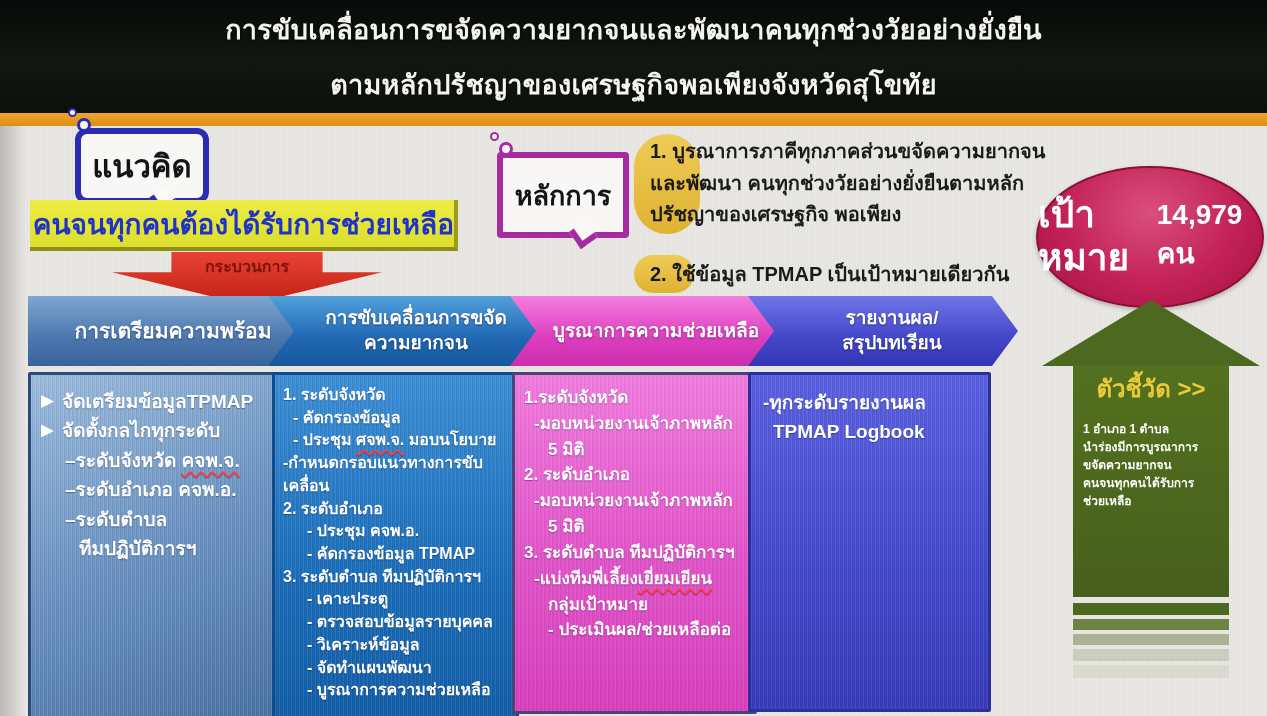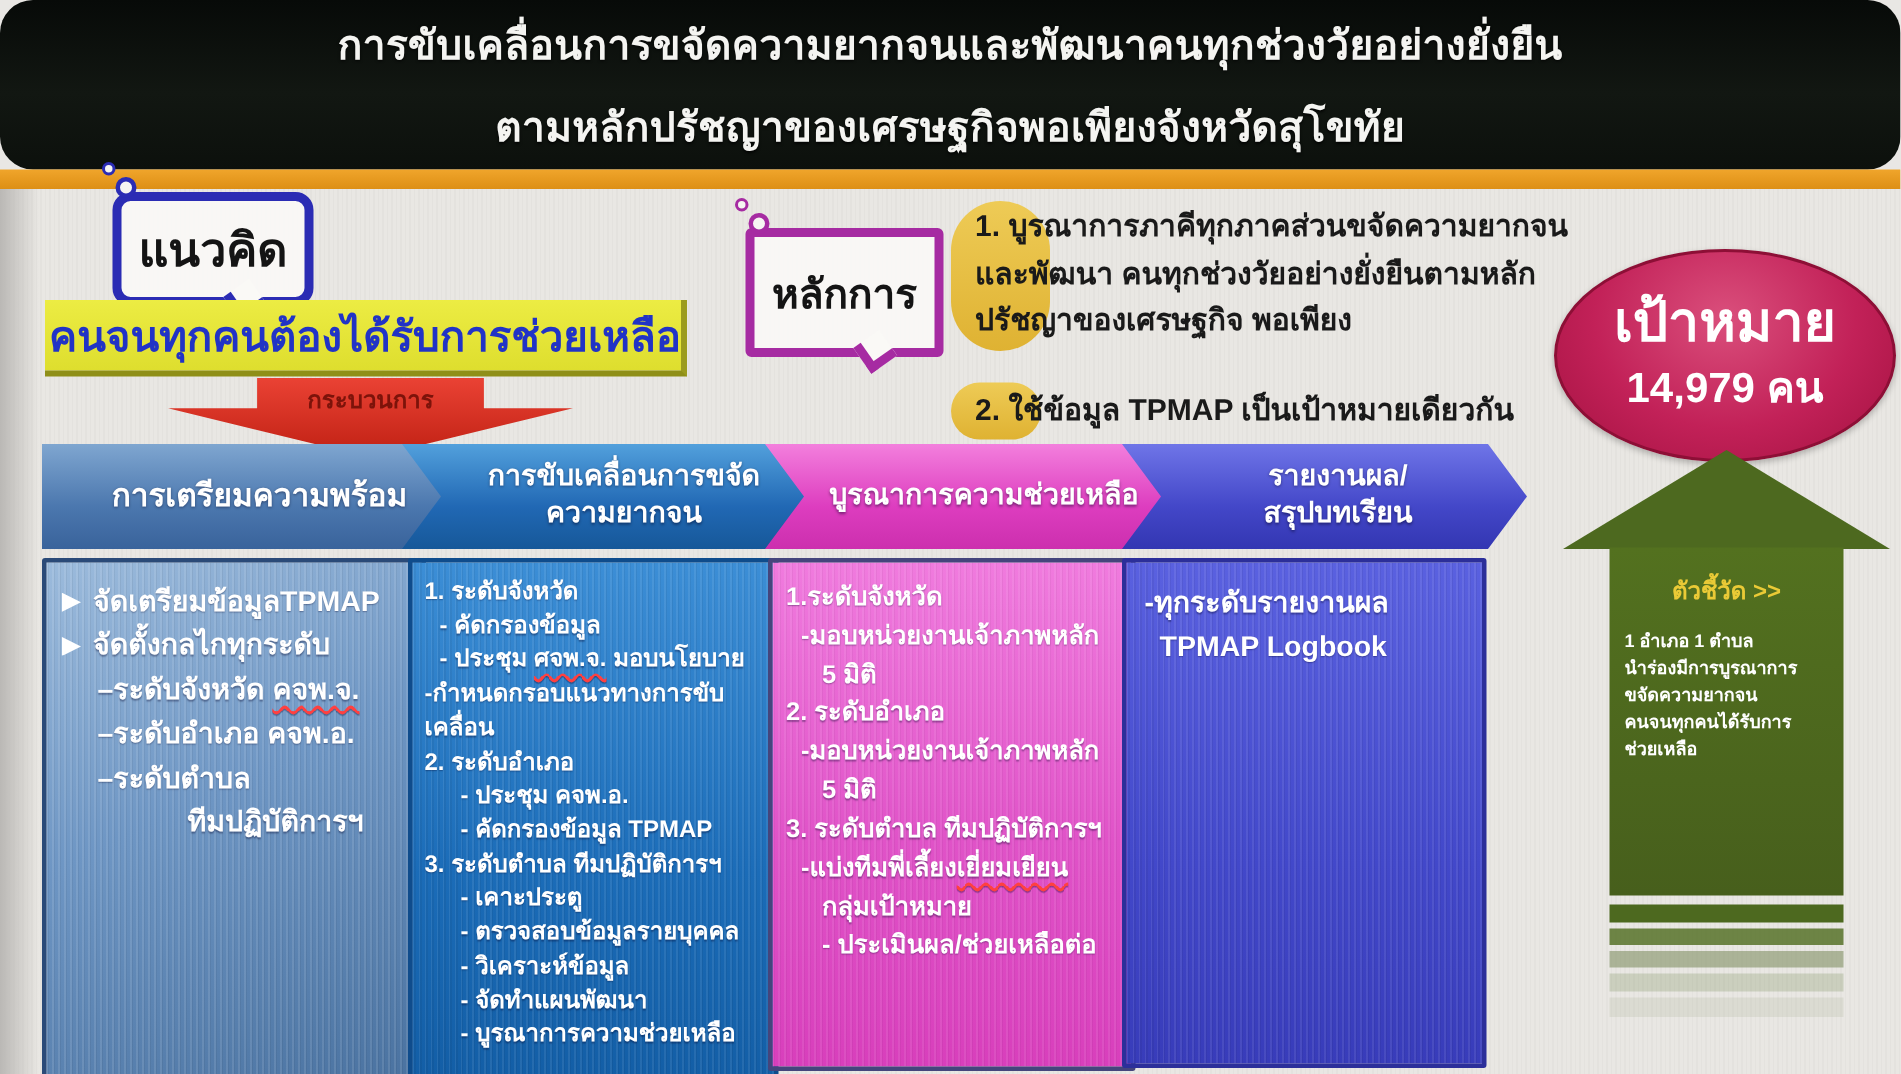--- a/index.html
+++ b/index.html
@@ -6,21 +6,21 @@
   body{
     width:1267px;height:716px;overflow:hidden;
     font-family:"Liberation Sans","DejaVu Sans",sans-serif;
     background:#e9e7e4;
   }
   .stage-root{position:relative;width:1267px;height:716px;background:#e9e7e4;}
   
   .title-bar{
     position:absolute;left:0;top:0;width:1267px;height:113px;
     background:linear-gradient(180deg,#070a08 0%,#121712 55%,#0c100c 100%);
-    display:flex;flex-direction:column;align-items:center;justify-content:center;gap:12px;border-radius:22px;
+    display:flex;flex-direction:column;align-items:center;justify-content:center;gap:12px;
   }
   .title-line{color:#f4f4f1;font-weight:bold;font-size:27px;letter-spacing:.3px;
     text-shadow:0 1px 2px rgba(0,0,0,.8);}
   .orange-bar{position:absolute;left:0;top:113px;width:1267px;height:13px;
     background:linear-gradient(180deg,#f0a52b,#dd8f15);}
   .content{position:absolute;left:0;top:126px;width:1267px;height:590px;
     background:
       repeating-linear-gradient(90deg,rgba(0,0,0,.025) 0 1px,rgba(255,255,255,0) 1px 3px),
       #e9e7e3;}
   .photo-edge{position:absolute;left:0;top:0;width:26px;height:590px;
@@ -55,21 +55,21 @@
   
   .principles{position:absolute;left:650px;top:10px;width:398px;color:#1a1a1a;}
   .p-item{position:relative;font-size:20px;font-weight:bold;line-height:1.58;z-index:1;}
   .p-item .chip{position:absolute;z-index:-1;background:linear-gradient(180deg,#eecb56,#dfb232);border-radius:34px;}
   .p-item1 .chip{left:-16px;top:-2px;width:66px;height:100px;}
   .p-item2{margin-top:28px;}
   .p-item2 .chip{left:-16px;top:-4px;width:60px;height:38px;}
   
   .goal{position:absolute;left:1036px;top:40px;width:224px;height:138px;border-radius:50%;
     background:radial-gradient(ellipse at 50% 32%,#da4f7c 0%,#c22158 55%,#a31140 100%);
-    border:2px solid #8d0f36;display:flex;flex-direction:column;align-items:center;justify-content:center;
+    border:2px solid #8d0f36;display:flex;align-items:center;justify-content:center;
     color:#fff;box-shadow:0 2px 4px rgba(0,0,0,.25);}
   .goal-label{font-size:37px;font-weight:bold;line-height:1.15;}
   .goal-value{font-size:28px;font-weight:bold;}
   
   .stage-arrow{position:absolute;top:170px;height:70px;display:flex;align-items:center;justify-content:center;
     color:#fff;font-weight:bold;text-align:center;white-space:pre-line;line-height:1.3;
     text-shadow:0 1px 2px rgba(0,0,30,.45);}
   .sa-first{clip-path:polygon(0 0,calc(100% - 26px) 0,100% 50%,calc(100% - 26px) 100%,0 100%);padding-left:20px;}
   .sa-next{clip-path:polygon(0 0,calc(100% - 26px) 0,100% 50%,calc(100% - 26px) 100%,0 100%,26px 50%);padding-left:18px;}
   .sa-1{left:28px;width:250px;font-size:21px;background:linear-gradient(180deg,#7fa6d0 0%,#4b77ae 60%,#39639b 100%);}
@@ -99,29 +99,29 @@
       repeating-linear-gradient(90deg,rgba(255,255,255,.08) 0 1px,rgba(0,0,0,.05) 1px 2px,rgba(255,255,255,0) 2px 4px),
       linear-gradient(180deg,#5a61e0 0%,#4248ca 60%,#383cba 100%);
     padding:14px 4px 0 12px;font-size:19px;line-height:1.5;}
   .line{display:block;}
   .line.bullet{display:flex;align-items:flex-start;gap:8px;}
   .bul{flex:0 0 auto;width:13px;height:13px;margin-top:8px;background:#fff;
     clip-path:polygon(0 0,100% 50%,0 100%);}
   .ind-0{padding-left:0;}
   .ind-1{padding-left:10px;}
   .ind-2{padding-left:24px;}
-  .ind-3{padding-left:38px;margin-left:46px;}
+  .ind-3{padding-left:38px;}
   .sq{text-decoration:underline;text-decoration-style:wavy;text-decoration-color:#ff4040;
     text-decoration-thickness:2px;text-underline-offset:4px;}
   
   .ind-head{position:absolute;left:1042px;top:174px;width:218px;height:66px;
     background:#4d691f;clip-path:polygon(50% 0,100% 100%,0 100%);}
   .ind-shaft{position:absolute;left:1073px;top:239px;width:156px;height:232px;
     background:linear-gradient(180deg,#53711f 0%,#475f1c 100%);color:#fff;}
-  .ind-label{margin-top:16px;text-align:center;color:#eaca36;font-size:16px;font-weight:bold;}
+  .ind-label{margin-top:4px;text-align:center;color:#eaca36;font-size:24px;font-weight:bold;}
   .ind-lines{margin:12px 0 0 10px;font-size:12px;font-weight:bold;line-height:1.5;}
   .refl{position:absolute;left:1073px;width:156px;}
   .refl-1{top:477px;height:12px;background:#4d691f;}
   .refl-2{top:493px;height:11px;background:#577229;opacity:.85;}
   .refl-3{top:508px;height:11px;background:#6d804b;opacity:.5;}
   .refl-4{top:523px;height:12px;background:#8b9b71;opacity:.32;}
   .refl-5{top:539px;height:13px;background:#a6b193;opacity:.2;}
 </style>
 </head>
 <body>

